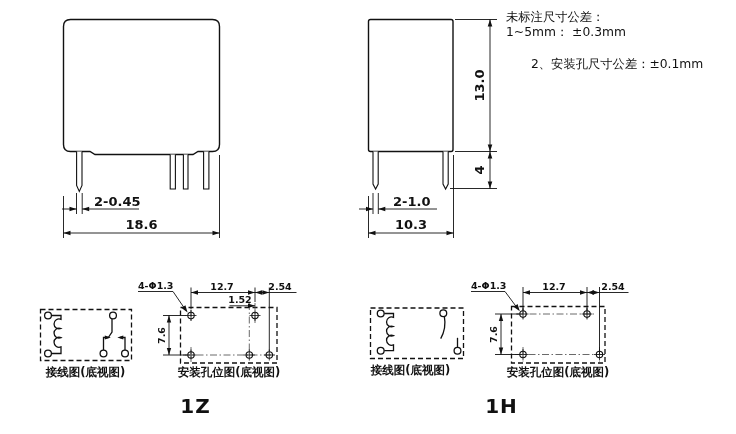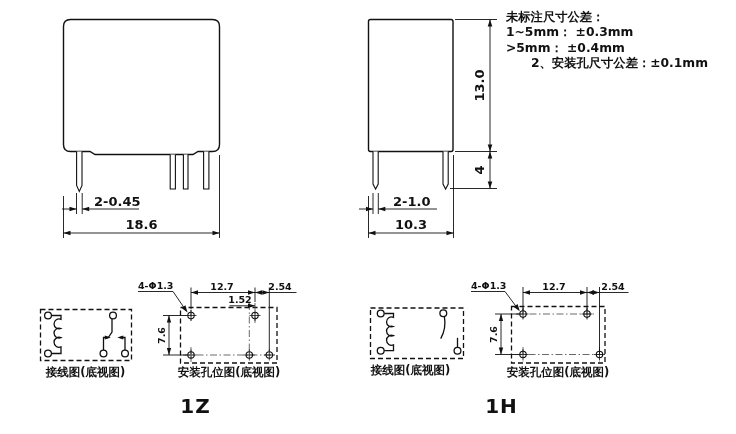--- a/index.html
+++ b/index.html
@@ -1,36 +1,35 @@
 <!DOCTYPE html>
 <html><head>
 <meta charset="utf-8">
 <style>
   html,body{margin:0;padding:0;background:#fff;}
   #canvas{position:relative;width:736px;height:434px;background:#ffffff;overflow:hidden;
           font-family:"DejaVu Sans","Liberation Sans",sans-serif;color:#111;}
   #drawing{position:absolute;left:0;top:0;}
   .notes{position:absolute;left:506px;top:10px;width:228px;
-         font-size:12.3px;line-height:15.3px;font-weight:700;color:#111;white-space:nowrap;}
-  .notes .indent{padding-left:25px;}
+         font-size:12.3px;line-height:15.3px;font-weight:400;color:#111;white-space:nowrap;}
+  .notes .indent{padding-left:25px;margin-top:16px;}
   svg text{fill:#111;font-family:"DejaVu Sans","Liberation Sans",sans-serif;}
   .dim{font-size:13px;font-weight:600;}
   .dimsmall{font-size:9.5px;font-weight:600;}
   .cap{font-size:11.5px;font-weight:700;}
   .variant{font-size:20px;font-weight:600;letter-spacing:1px;}
 </style>
 </head>
 <body>
 
 <div id="canvas">
 
   <div class="notes">
     <div>未标注尺寸公差：</div>
     <div>1~5mm： ±0.3mm</div>
-    <div>&gt;5mm：  ±0.4mm</div>
     <div class="indent">2、安装孔尺寸公差：±0.1mm</div>
   </div>
 
   <svg id="drawing" width="736" height="434" viewBox="0 0 736 434">
 
     <g stroke="#111" fill="none" stroke-width="1.4">
       <path d="M70.5,19.5 H212.5 Q219.5,19.5 219.5,26.5 V144.5 Q219.5,151.5 212.5,151.5
                H198 L193,154.5 H95 L90,151.5 H70.5 Q63.5,151.5 63.5,144.5 V26.5 Q63.5,19.5 70.5,19.5 Z"></path>
       <path stroke-width="1.1" fill="#fff" d="M76.6,151.5 V185.5 L79.3,191.5 L82,185.5 V151.5"></path>
       <path stroke-width="1.1" fill="#fff" d="M170.2,154.5 V189 H175.4 V154.5"></path>

